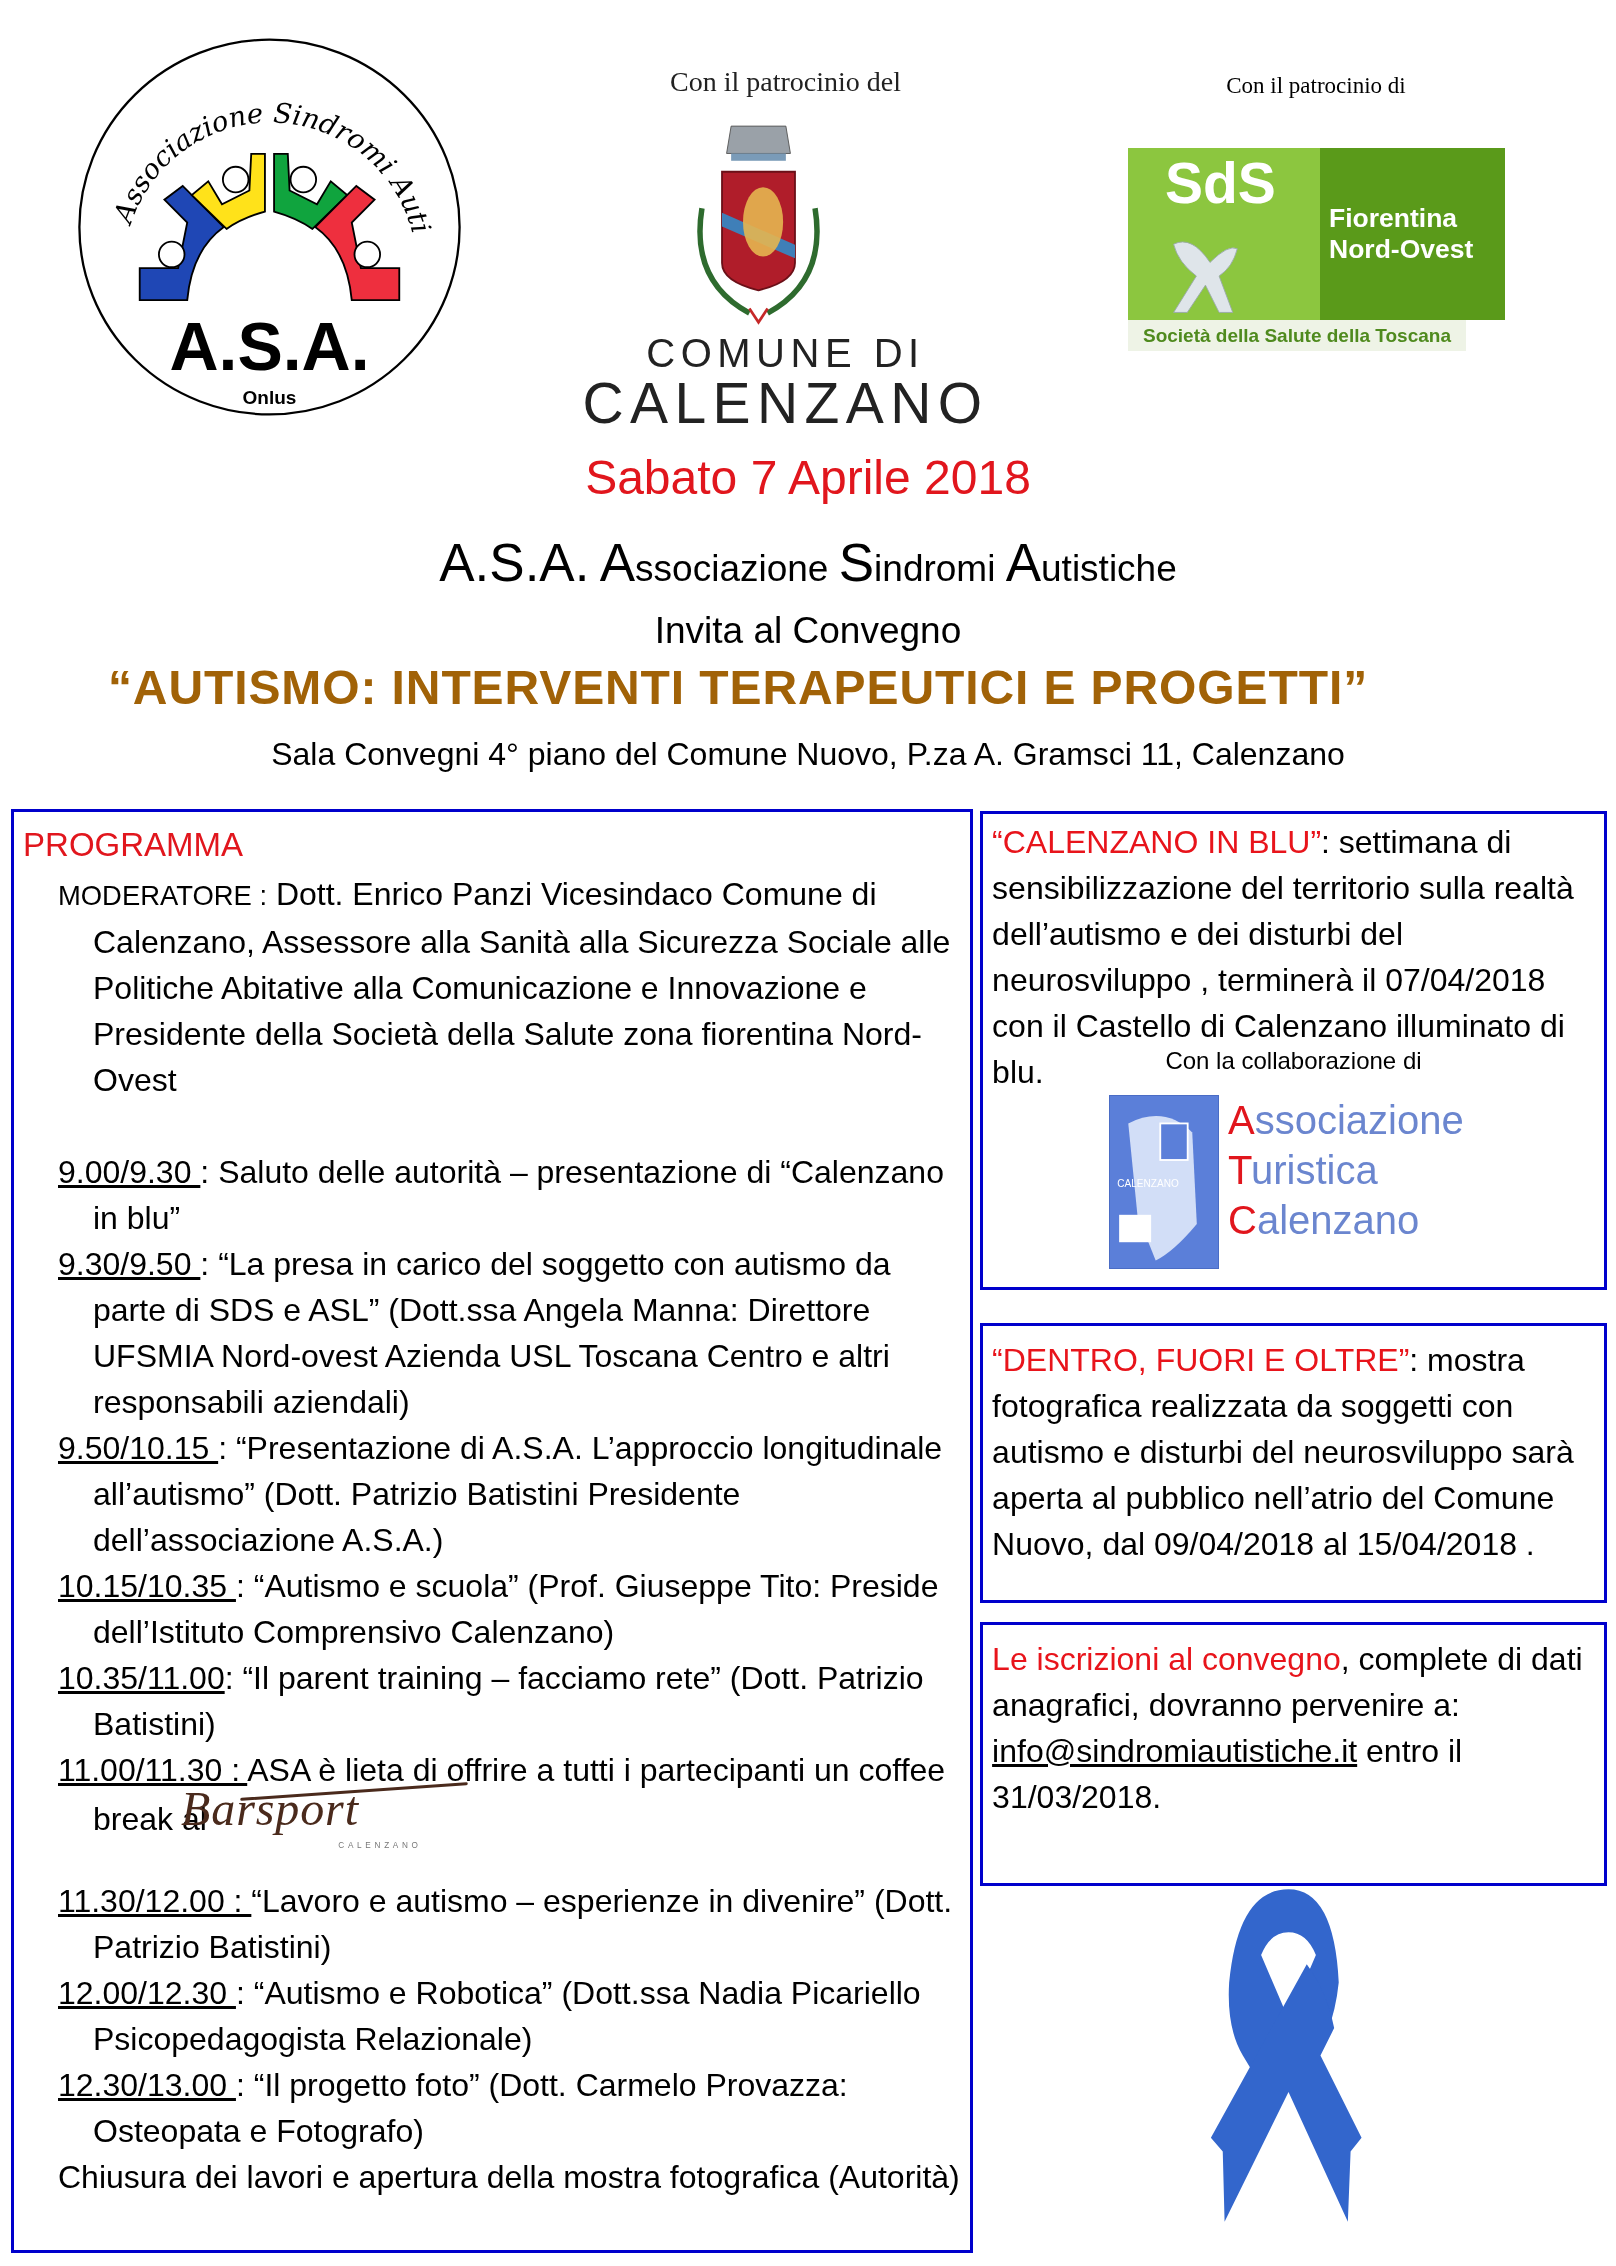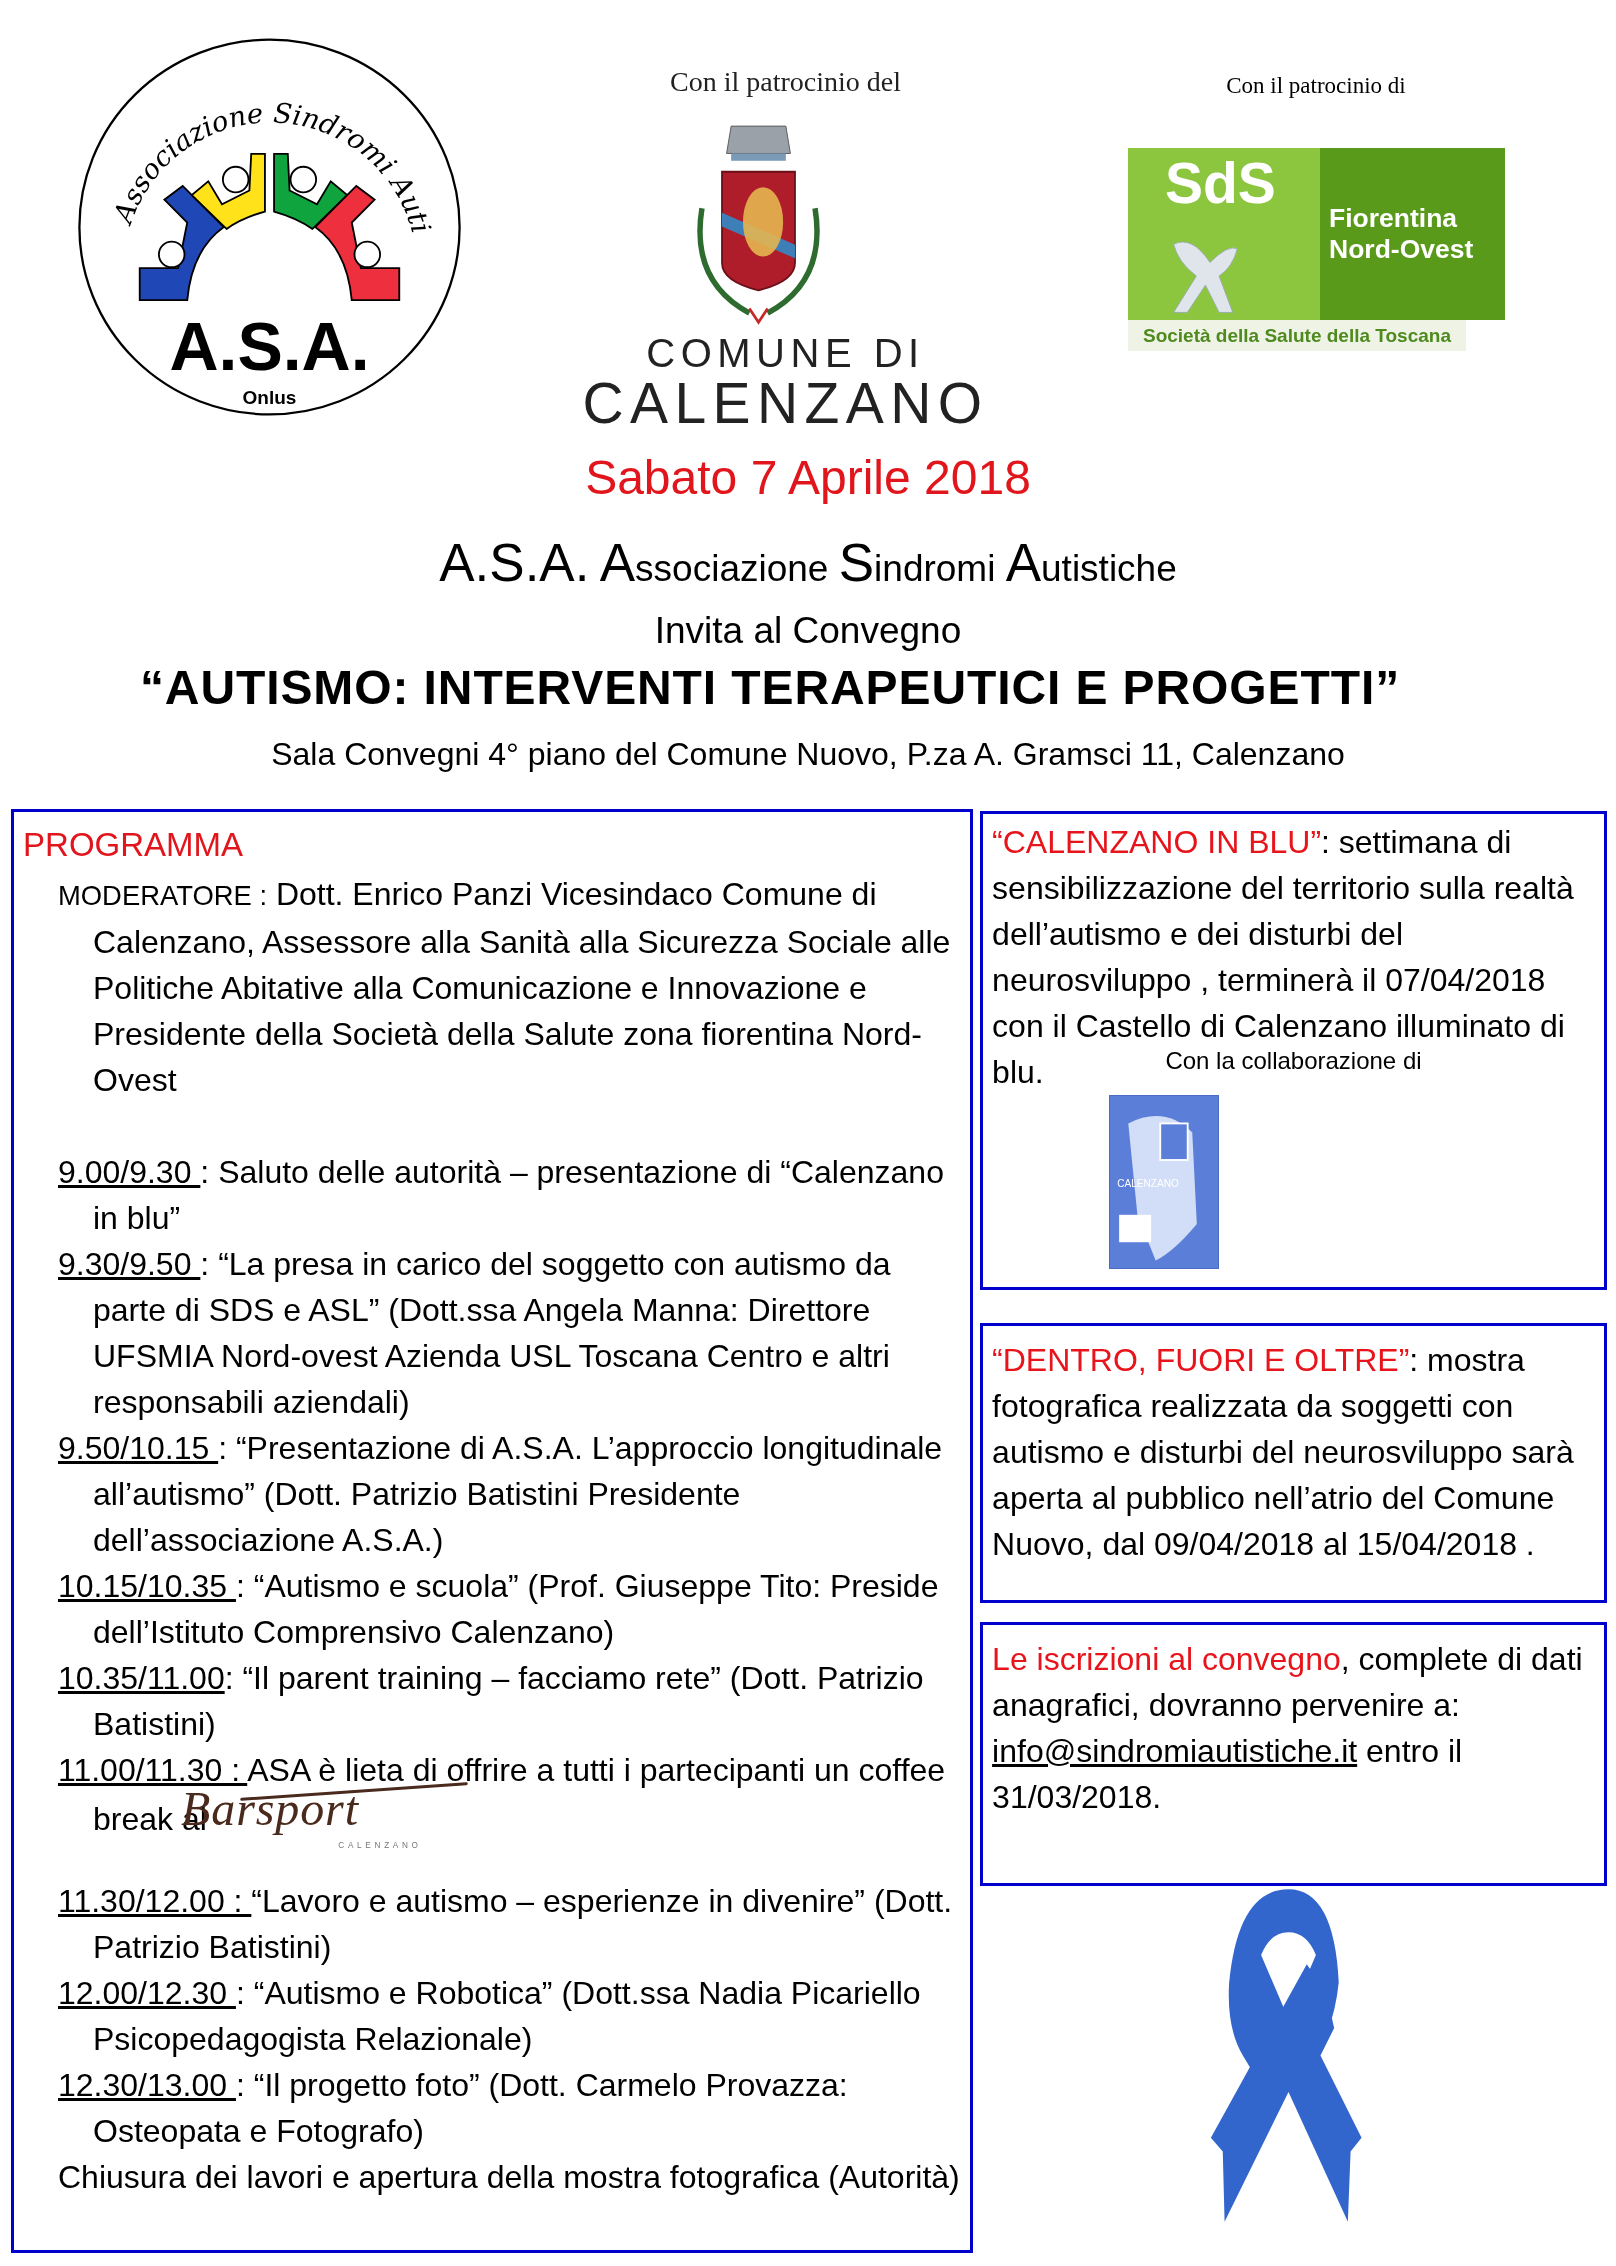--- a/index.html
+++ b/index.html
@@ -27,21 +27,21 @@
   #sds-sds { left:37px; top:1.8px; font-size:57px; font-weight:bold; color:#fff; }
   #sds-fio { left:201px; top:55px; font-size:26.5px; font-weight:bold; color:#fff; line-height:31px; }
   #sds-bottom { left:0; top:172px; width:338px; height:31px; background:#eef3e6; color:#4f8a1e;
                 font-size:19px; font-weight:bold; text-align:center; line-height:31px; }
 
   
   #date { left:0; top:450px; width:1616px; text-align:center; font-size:48px; color:#e1161d; }
   #asa-full { left:0; top:532px; width:1616px; text-align:center; font-size:37px; }
   #asa-full .big { font-size:53px; }
   #invite { left:0; top:610px; width:1616px; text-align:center; font-size:37px; }
-  #title { left:0; top:660px; width:1476px; text-align:center; font-size:48px; font-weight:bold; color:#000000; letter-spacing:0.9px;padding-left:32px; }
+  #title { left:0; top:660px; width:1476px; text-align:center; font-size:48px; font-weight:bold; color:#a16207; letter-spacing:0.9px; }
   #address { left:0; top:736px; width:1616px; text-align:center; font-size:32px; }
 
   
   .box { border:3.7px solid #0000cc; box-sizing:border-box; }
   #program-box { left:11px; top:809px; width:962px; height:1444px; }
   #program-head { left:9.1px; top:13.7px; font-size:33px; color:#e1161d; }
   #program-list { left:44px; top:59px; width:905px; font-size:32px; line-height:46px; }
   .item { padding-left:35px; text-indent:-35px; }
   .time { text-decoration:underline; }
   .mod { font-size:27.4px; }
@@ -159,20 +159,25 @@
   <div id="collab" class="abs">Con la collaborazione di</div>
   <div id="atc" class="abs">
     <div id="atc-emblem" class="abs">
       <svg width="106" height="170" viewBox="0 0 116 186">
         <path d="M 20 30 Q 60 10 90 40 L 95 140 Q 70 170 50 180 L 30 130 Z" fill="#e8eefb" opacity="0.85"></path>
         <rect x="55" y="30" width="30" height="40" fill="#5b7fd9" stroke="#fff" stroke-width="2"></rect>
         <rect x="10" y="130" width="35" height="30" fill="#fff"></rect>
         <text x="8" y="100" font-size="11" fill="#fff">CALENZANO</text>
       </svg>
     </div>
+    <div id="atc-text" class="abs">
+      <div><span class="cap">A</span><span>ssociazione</span></div>
+      <div><span class="cap">T</span><span>uristica</span></div>
+      <div><span class="cap">C</span><span>alenzano</span></div>
+    </div>
   </div>
 </div>
 
 <div id="mostra-box" class="abs box">
   <div class="rtext" style="top:11px"><span class="red">“DENTRO, FUORI E OLTRE”</span><span>: mostra fotografica realizzata  da soggetti con autismo e disturbi del neurosviluppo sarà aperta al pubblico nell’atrio del Comune Nuovo, dal 09/04/2018 al 15/04/2018   .</span></div>
 </div>
 
 <div id="iscr-box" class="abs box">
   <div class="rtext" style="top:11px"><span class="red">Le iscrizioni al convegno</span><span>, complete di dati anagrafici, dovranno pervenire a: </span><span class="email">info@sindromiautistiche.it</span><span>   entro il 31/03/2018.</span></div>
 </div>

